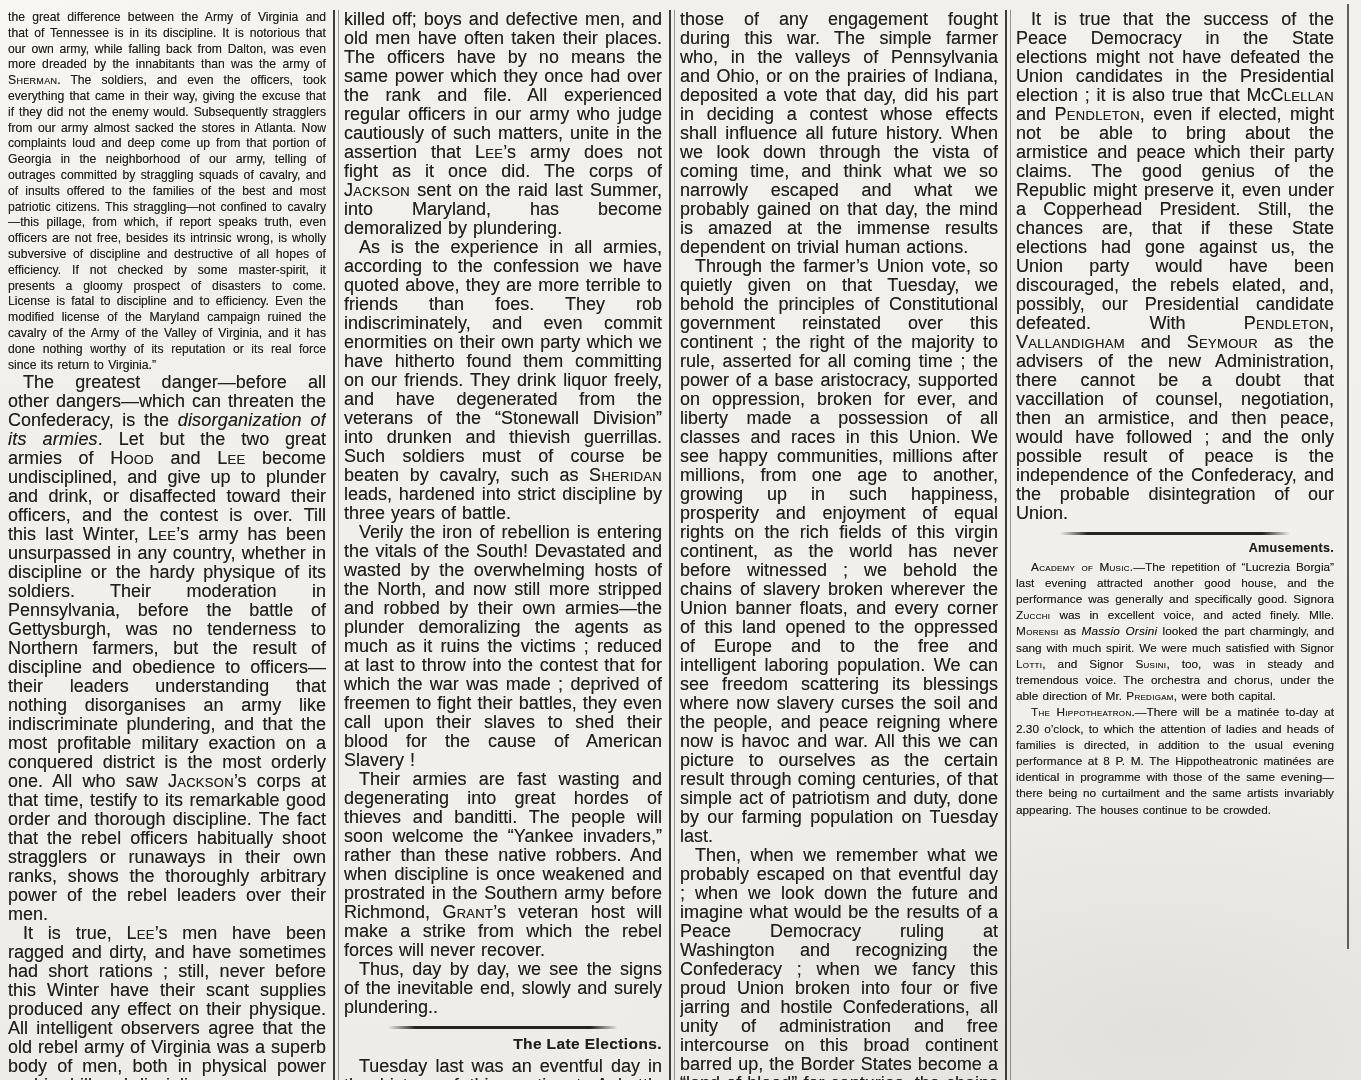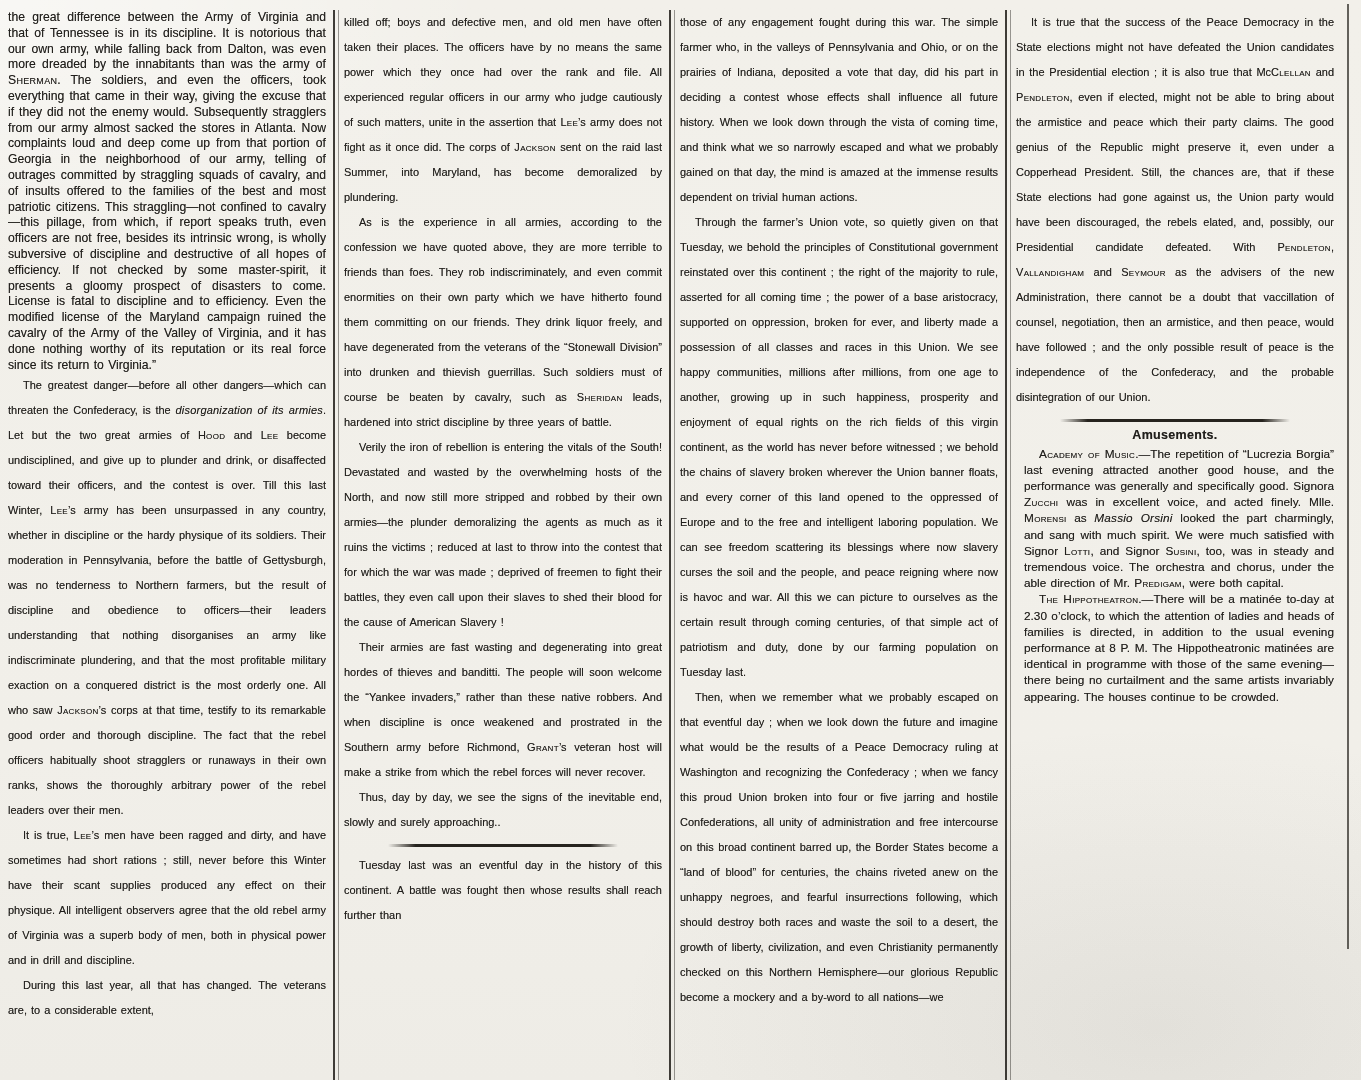--- a/index.html
+++ b/index.html
@@ -43,26 +43,26 @@
     position: absolute;
     right: 12px; top: 4px;
     width: 2px; height: 945px;
     background: rgba(38,35,30,0.7);
   }
   .para {
     margin: 0;
     text-align: justify;
     word-spacing: 1px;
   }
-  .style-regular   { font-size: 11px; line-height: 25px; }
+  .style-regular   { font-size: 18px; line-height: 19px; }
   .style-small     { font-size: 12.2px; line-height: 15.8px; }
-  .style-classified{ font-size: 11.8px; line-height: 16.2px; margin-left: 8px; }
+  .style-classified{ font-size: 11.8px; line-height: 16.2px; }
   .indent { text-indent: 15px; }
   .headline {
-    text-align: center;
+    text-align: right;
     font-weight: bold;
     margin: 3px 0 4px;
   }
   .headline-large { font-size: 15.5px; letter-spacing: 0.4px; }
   .headline-small { font-size: 12.5px; letter-spacing: 0.3px; }
   .h-rule {
     height: 2.5px;
     width: 230px;
     margin: 9px auto 6px;
     border-radius: 1px;
@@ -81,22 +81,23 @@
       <p class="para style-regular indent">The greatest danger—before all other dangers—which can threaten the Confederacy, is the <i>disorganization of its armies</i>. Let but the two great armies of <span class="sc">Hood</span> and <span class="sc">Lee</span> become undisciplined, and give up to plunder and drink, or disaffected toward their officers, and the contest is over. Till this last Winter, <span class="sc">Lee</span>’s army has been unsurpassed in any country, whether in discipline or the hardy physique of its soldiers. Their moderation in Pennsylvania, before the battle of Gettysburgh, was no tenderness to Northern farmers, but the result of discipline and obedience to officers—their leaders understanding that nothing disorganises an army like indiscriminate plundering, and that the most profitable military exaction on a conquered district is the most orderly one. All who saw <span class="sc">Jackson</span>’s corps at that time, testify to its remarkable good order and thorough discipline. The fact that the rebel officers habitually shoot stragglers or runaways in their own ranks, shows the thoroughly arbitrary power of the rebel leaders over their men.</p>
       <p class="para style-regular indent">It is true, <span class="sc">Lee</span>’s men have been ragged and dirty, and have sometimes had short rations ; still, never before this Winter have their scant supplies produced any effect on their physique. All intelligent observers agree that the old rebel army of Virginia was a superb body of men, both in physical power and in drill and discipline.</p>
       <p class="para style-regular indent">During this last year, all that has changed. The veterans are, to a considerable extent,</p>
     </div>
   <div class="v-rule"></div>
   <div class="col">
       <p class="para style-regular">killed off; boys and defective men, and old men have often taken their places. The officers have by no means the same power which they once had over the rank and file. All experienced regular officers in our army who judge cautiously of such matters, unite in the assertion that <span class="sc">Lee</span>’s army does not fight as it once did. The corps of <span class="sc">Jackson</span> sent on the raid last Summer, into Maryland, has become demoralized by plundering.</p>
       <p class="para style-regular indent">As is the experience in all armies, according to the confession we have quoted above, they are more terrible to friends than foes. They rob indiscriminately, and even commit enormities on their own party which we have hitherto found them committing on our friends. They drink liquor freely, and have degenerated from the veterans of the “Stonewall Division” into drunken and thievish guerrillas. Such soldiers must of course be beaten by cavalry, such as <span class="sc">Sheridan</span> leads, hardened into strict discipline by three years of battle.</p>
       <p class="para style-regular indent">Verily the iron of rebellion is entering the vitals of the South! Devastated and wasted by the overwhelming hosts of the North, and now still more stripped and robbed by their own armies—the plunder demoralizing the agents as much as it ruins the victims ; reduced at last to throw into the contest that for which the war was made ; deprived of freemen to fight their battles, they even call upon their slaves to shed their blood for the cause of American Slavery !</p>
       <p class="para style-regular indent">Their armies are fast wasting and degenerating into great hordes of thieves and banditti. The people will soon welcome the “Yankee invaders,” rather than these native robbers. And when discipline is once weakened and prostrated in the Southern army before Richmond, <span class="sc">Grant</span>’s veteran host will make a strike from which the rebel forces will never recover.</p>
-      <p class="para style-regular indent">Thus, day by day, we see the signs of the inevitable end, slowly and surely approaching..</p>
+      <p class="para style-regular indent">Thus, day by day, we see the signs of the inevitable end, slowly and surely plundering..</p>
       <div class="h-rule"></div>
+      <h2 class="headline headline-large">The Late Elections.</h2>
       <p class="para style-regular indent">Tuesday last was an eventful day in the history of this continent. A battle was fought then whose results shall reach further than</p>
     </div>
   <div class="v-rule"></div>
   <div class="col">
       <p class="para style-regular">those of any engagement fought during this war. The simple farmer who, in the valleys of Pennsylvania and Ohio, or on the prairies of Indiana, deposited a vote that day, did his part in deciding a contest whose effects shall influence all future history. When we look down through the vista of coming time, and think what we so narrowly escaped and what we probably gained on that day, the mind is amazed at the immense results dependent on trivial human actions.</p>
       <p class="para style-regular indent">Through the farmer’s Union vote, so quietly given on that Tuesday, we behold the principles of Constitutional government reinstated over this continent ; the right of the majority to rule, asserted for all coming time ; the power of a base aristocracy, supported on oppression, broken for ever, and liberty made a possession of all classes and races in this Union. We see happy communities, millions after millions, from one age to another, growing up in such happiness, prosperity and enjoyment of equal rights on the rich fields of this virgin continent, as the world has never before witnessed ; we behold the chains of slavery broken wherever the Union banner floats, and every corner of this land opened to the oppressed of Europe and to the free and intelligent laboring population. We can see freedom scattering its blessings where now slavery curses the soil and the people, and peace reigning where now is havoc and war. All this we can picture to ourselves as the certain result through coming centuries, of that simple act of patriotism and duty, done by our farming population on Tuesday last.</p>
       <p class="para style-regular indent">Then, when we remember what we probably escaped on that eventful day ; when we look down the future and imagine what would be the results of a Peace Democracy ruling at Washington and recognizing the Confederacy ; when we fancy this proud Union broken into four or five jarring and hostile Confederations, all unity of administration and free intercourse on this broad continent barred up, the Border States become a “land of blood” for centuries, the chains riveted anew on the unhappy negroes, and fearful insurrections following, which should destroy both races and waste the soil to a desert, the growth of liberty, civilization, and even Christianity permanently checked on this Northern Hemisphere—our glorious Republic become a mockery and a by-word to all nations—we</p>
     </div>
   <div class="v-rule"></div>
   <div class="col">

